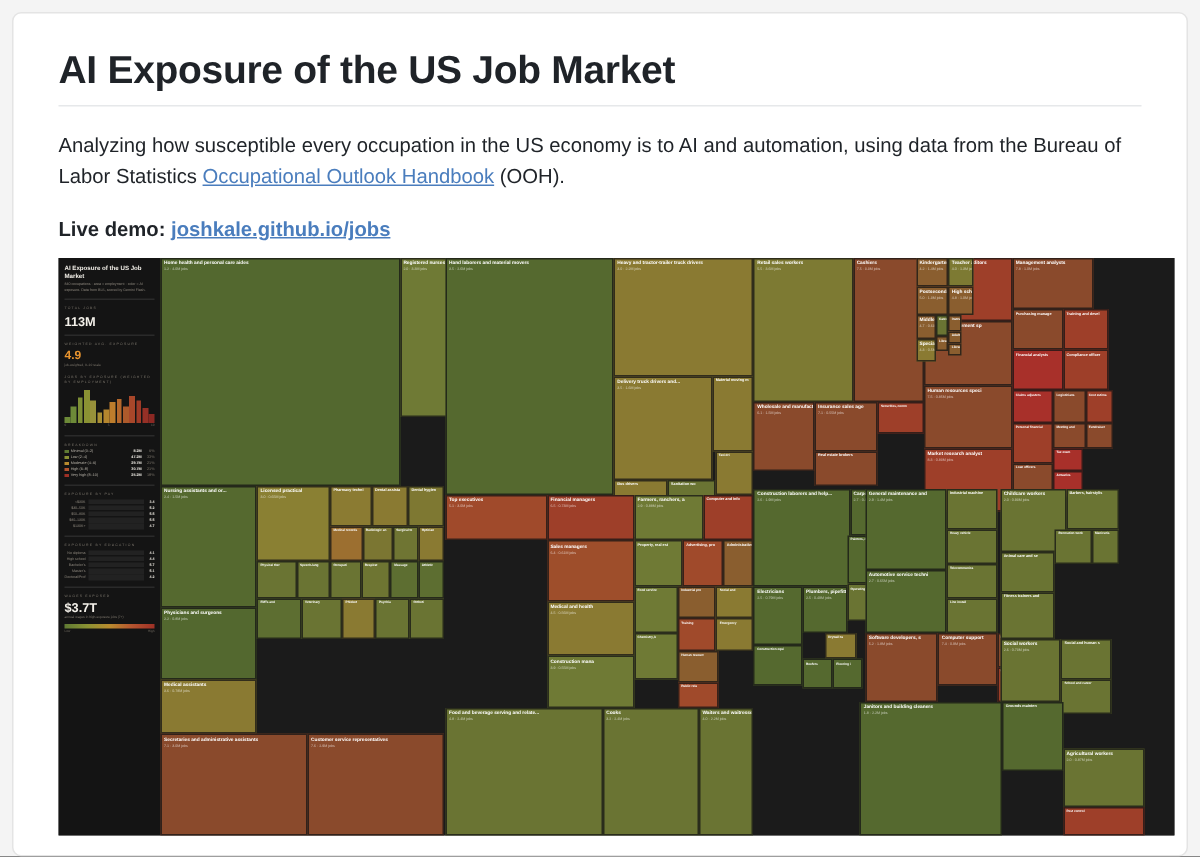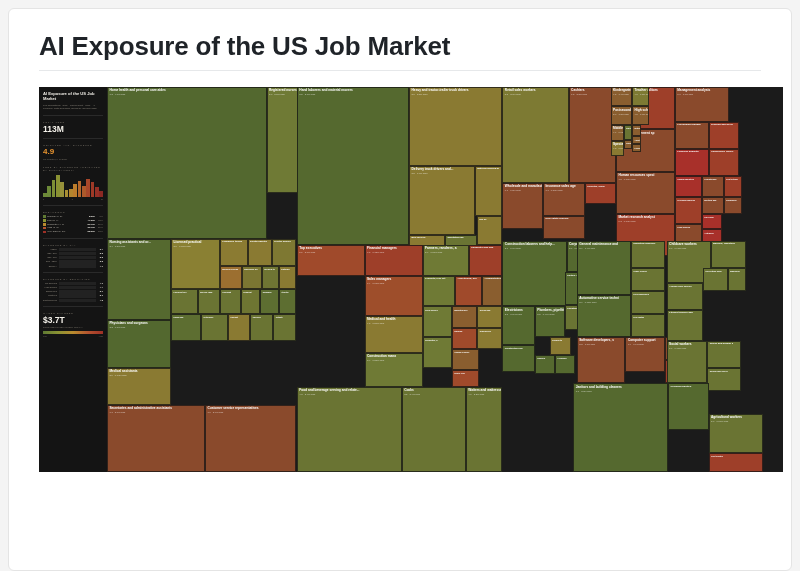--- a/index.html
+++ b/index.html
@@ -96,20 +96,22 @@
              padding: .3px 1.4px 0 1.4px; white-space: nowrap; overflow: hidden; }
   .cell.sm .t { font-size: 2.5px; }
   .cell.tiny .t { font-size: 2.1px; }
 </style>
 </head>
 <body>
 
 <div id="readme">
   <h1 id="page-title">AI Exposure of the US Job Market</h1>
   <div class="rule"></div>
+  <p class="intro"><span>Analyzing how susceptible every occupation in the US economy is to AI and automation, using data from the Bureau of Labor Statistics </span><a class="link" href="#">Occupational Outlook Handbook</a><span> (OOH).</span></p>
+  <p class="demo"><span class="lbl">Live demo: </span><a class="link" href="#">joshkale.github.io/jobs</a></p>
 
   <div id="figure">
     <div id="panel">
       <div class="p-title">AI Exposure of the US Job Market</div>
       <div class="p-sub">840 occupations · area = employment · color = AI exposure. Data from BLS, scored by Gemini Flash.</div>
       <div class="p-divider"></div>
       <div class="p-hdr">TOTAL JOBS</div>
       <div class="p-big">113M</div>
       <div class="p-divider"></div>
       <div class="p-hdr">WEIGHTED AVG. EXPOSURE</div>

